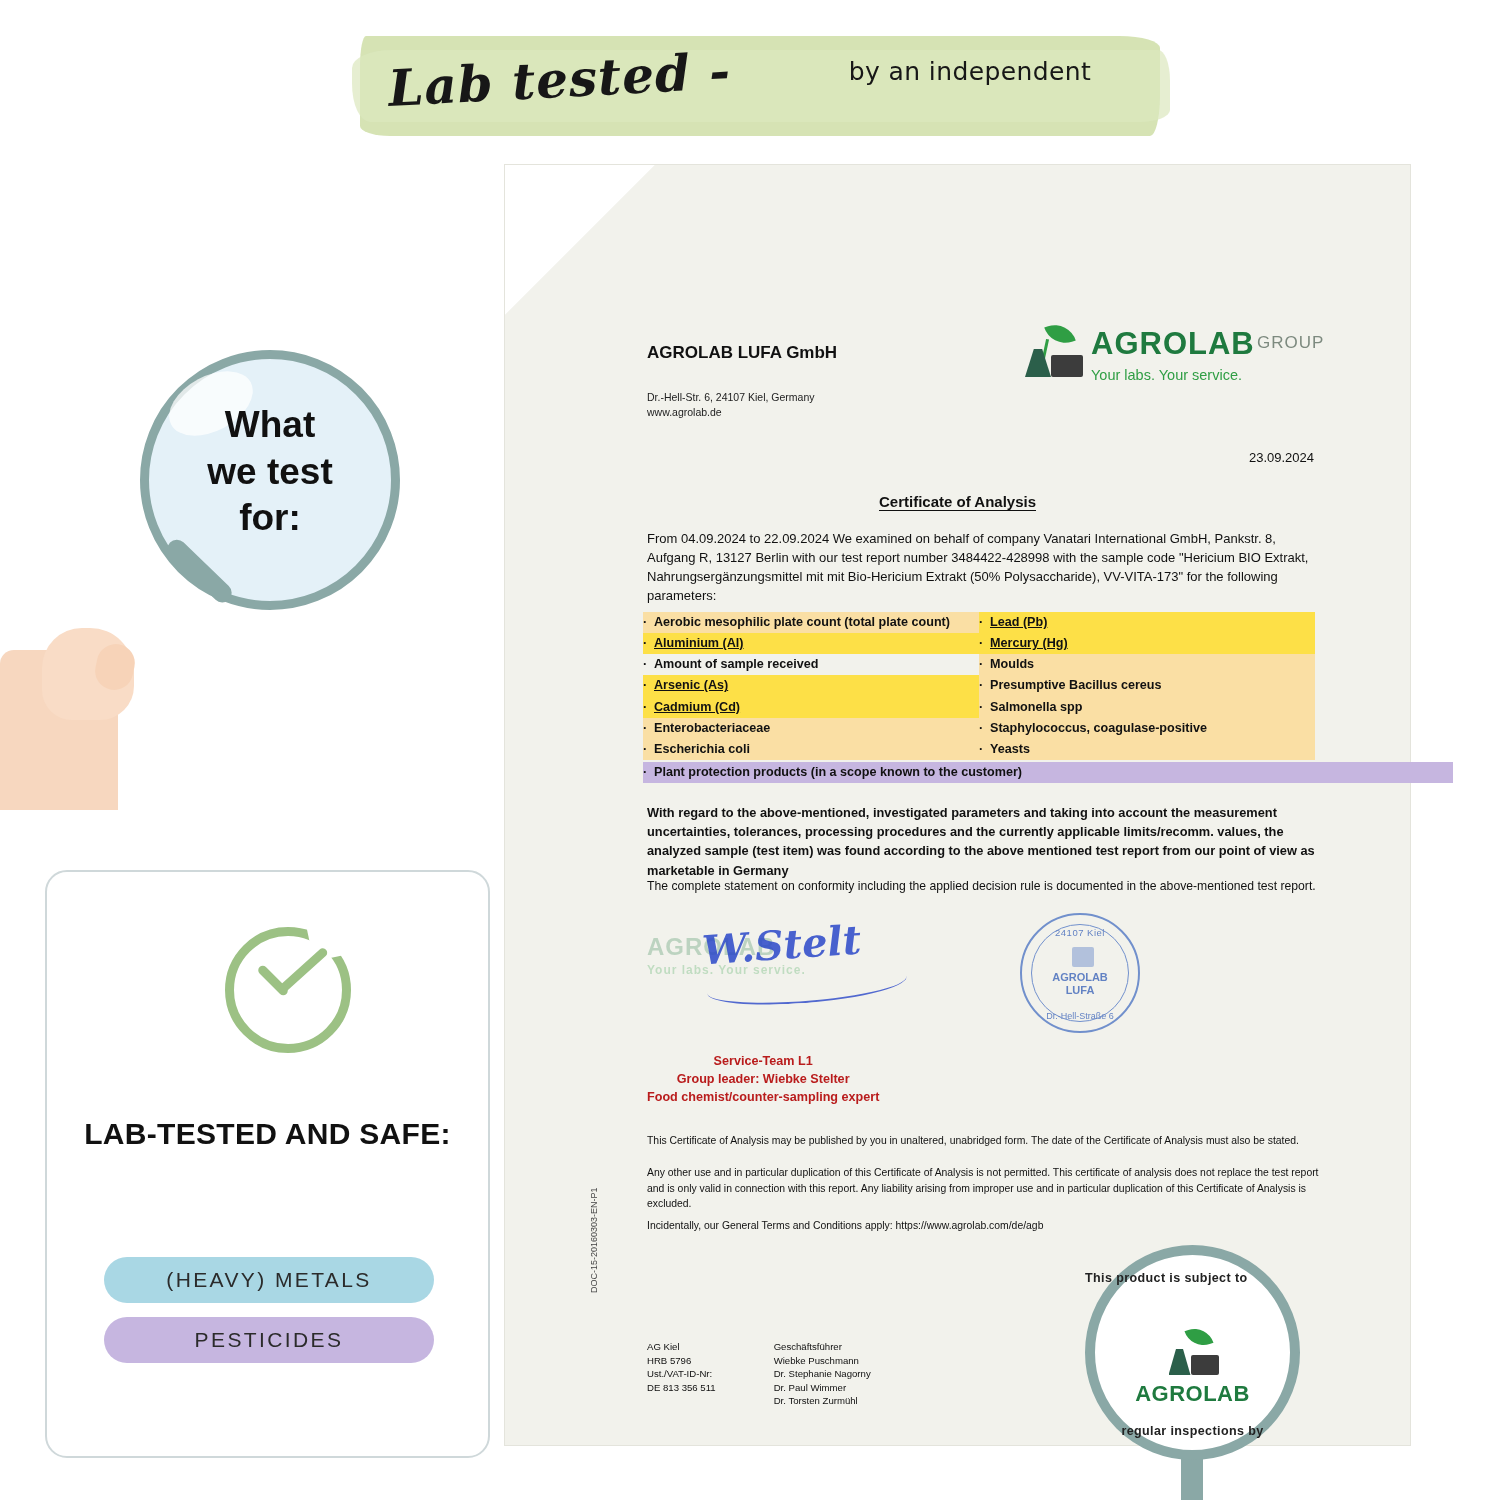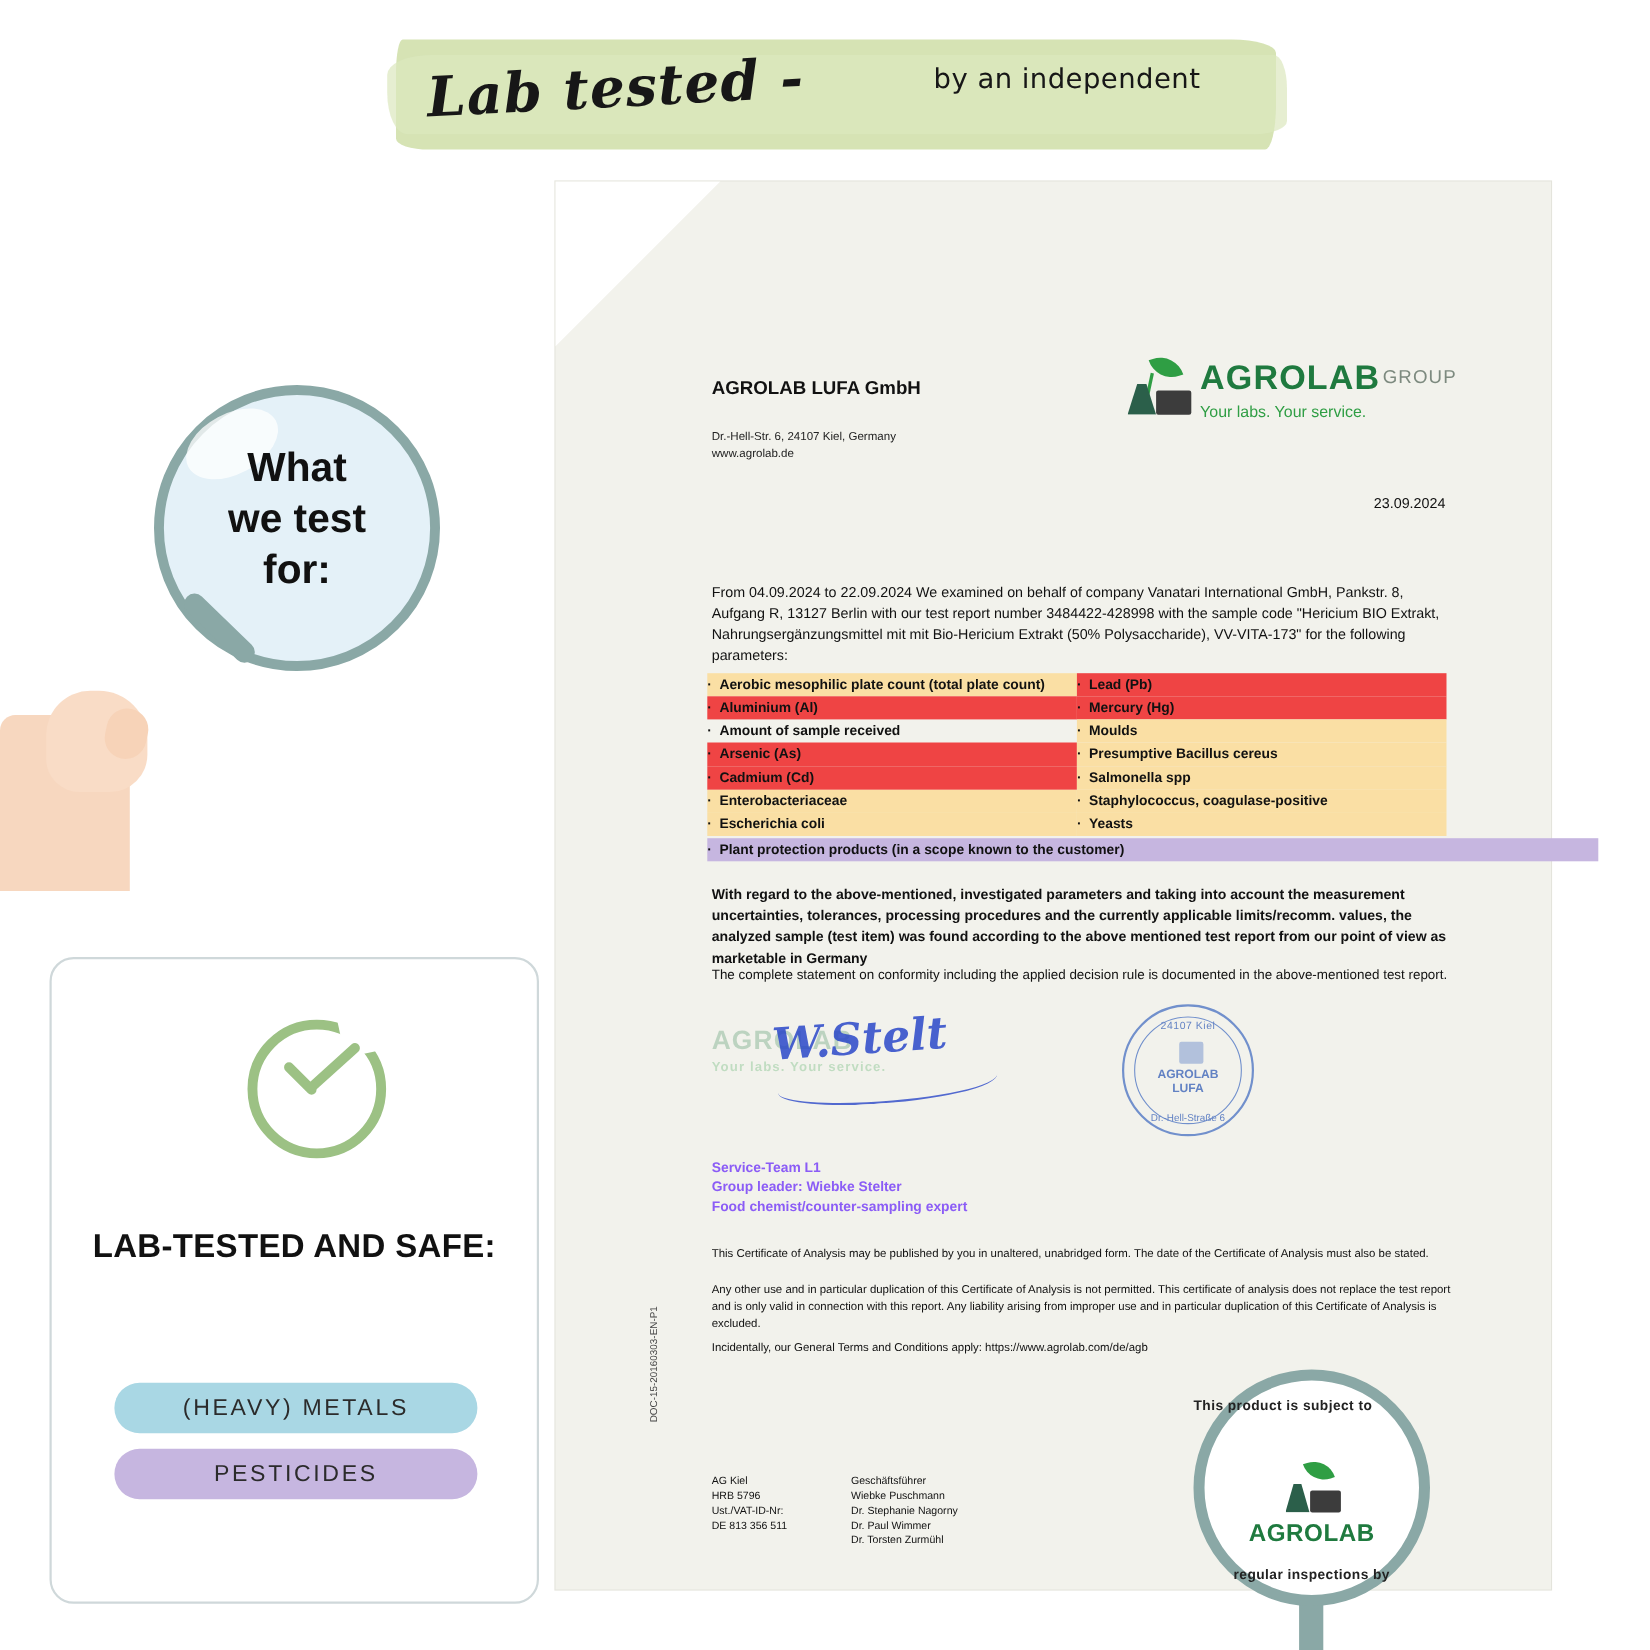--- a/index.html
+++ b/index.html
@@ -194,21 +194,21 @@
     display:flex; gap:0;
   }
   .col { width:336px; }
   .p-item {
     font-size:12.6px; color:#111; line-height:1.52; padding:1px 2px 1px 0;
     white-space:nowrap;
   }
   .p-item .dot { display:inline-block; width:11px; color:#111; }
   .p-item.b { font-weight:bold; }
   .hl-yellow { background:#fadfa4; }
-  .hl-blue   { background:#ef4444; }
+  .hl-blue   { background:#fde047;text-decoration:underline; }
   .hl-purple { background:#c6b6e0; }
   .p-wrapline { white-space:normal; }
 
   .pesticide-row {
     position:absolute; left:138px; top:597px; width:810px;
   }
   .statement {
     position:absolute; left:142px; top:638px; width:672px;
     font-size:12.8px; font-weight:bold; color:#111; line-height:1.5;
   }
@@ -256,21 +256,21 @@
   .stamp-bot {
     position:absolute; left:0; bottom:10px; width:100%; text-align:center;
     font-size:9px;
   }
   .stamp-ico {
     position:absolute; left:50px; top:32px; width:22px; height:20px;
     background:#5b7fc7; opacity:.5; border-radius:2px;
   }
   .sig-lines {
     position:absolute; left:142px; top:888px;
-    font-size:12.6px; font-weight:bold; color:#8b5cf6; line-height:1.42;
+    font-size:12.6px; font-weight:bold; color:#b91c1c; line-height:1.42;text-align:center;
   }
   .fine1 {
     position:absolute; left:142px; top:968px; width:672px;
     font-size:10.4px; color:#111; line-height:1.5;
   }
   .fine2 {
     position:absolute; left:142px; top:1000px; width:672px;
     font-size:10.4px; color:#111; line-height:1.5;
   }
   .fine3 {
@@ -381,20 +381,21 @@
         <div class="logo-stem"></div>
         <div class="logo-flask"></div>
         <div class="logo-box"></div>
       </div>
       <div class="logo-word">AGROLAB</div>
       <div class="logo-group">GROUP</div>
       <div class="logo-tag">Your labs. Your service.</div>
     </div>
 
     <div class="doc-date">23.09.2024</div>
+    <div class="doc-title">Certificate of Analysis</div>
     <div class="intro">From 04.09.2024 to 22.09.2024 We examined on behalf of company Vanatari International GmbH, Pankstr. 8, Aufgang R, 13127 Berlin with our test report number 3484422-428998 with the sample code "Hericium BIO Extrakt, Nahrungsergänzungsmittel mit mit Bio-Hericium Extrakt (50% Polysaccharide), VV-VITA-173" for the following parameters:</div>
 
     <div class="params">
       <div class="col">
         <div class="p-item b hl-yellow p-wrapline"><span class="dot">·</span><span>Aerobic mesophilic plate count (total plate count)</span></div>
         <div class="p-item b hl-blue"><span class="dot">·</span><span>Aluminium (Al)</span></div>
         <div class="p-item b"><span class="dot">·</span><span>Amount of sample received</span></div>
         <div class="p-item b hl-blue"><span class="dot">·</span><span>Arsenic (As)</span></div>
         <div class="p-item b hl-blue"><span class="dot">·</span><span>Cadmium (Cd)</span></div>
         <div class="p-item b hl-yellow"><span class="dot">·</span><span>Enterobacteriaceae</span></div>

